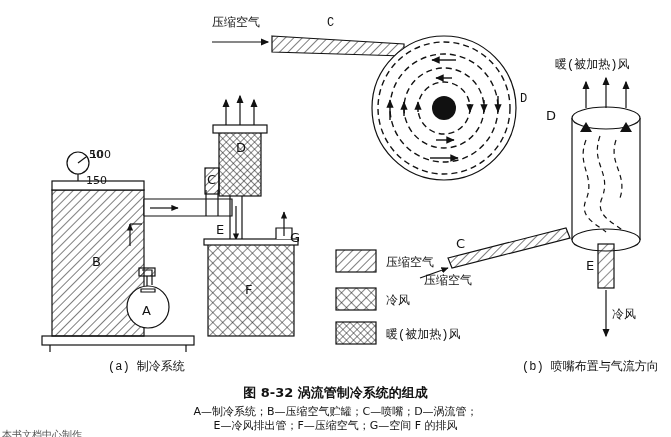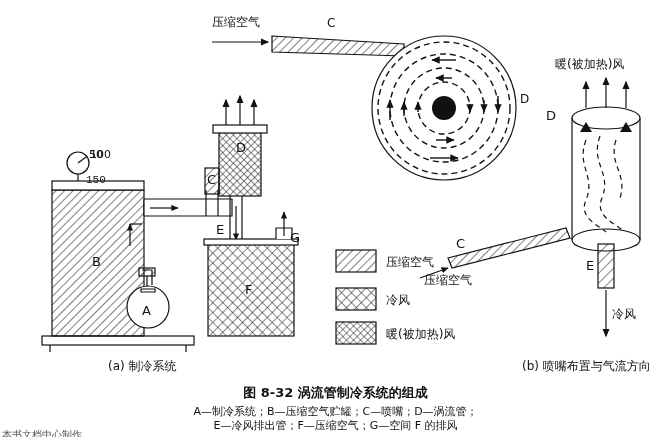--- a/index.html
+++ b/index.html
@@ -2,21 +2,21 @@
 <html><head>
 <meta charset="utf-8">
 <style>
   html,body{margin:0;padding:0;background:#fff;}
   body{width:671px;height:437px;position:relative;overflow:hidden;
        font-family:"DejaVu Sans","Liberation Sans",sans-serif;color:#111;}
   .fig{position:absolute;left:0;top:0;width:671px;height:437px;}
   .lbl{position:absolute;white-space:nowrap;}
   .t10{font-size:10px;}
   .t11{font-size:11px;}
-  .t12{font-size:12px;}
+  .t12{font-size:12px;font-family:Liberation Mono, monospace;}
   .t13{font-size:13px;}
   svg{display:block;}
   .cap{position:absolute;left:0;width:671px;text-align:center;}
 </style>
 </head>
 <body>
 
 <svg class="fig" viewBox="0 0 671 437">
   <defs>
     <pattern id="hatch" width="6" height="6" patternTransform="rotate(45)" patternUnits="userSpaceOnUse">
@@ -146,21 +146,21 @@
   <rect x="336" y="322" width="40" height="22" fill="url(#crossd)"></rect>
   </g>
 </svg>
 
 <div class="lbl t12" style="left:212px;top:14px;">压缩空气</div>
 <div class="lbl t12" style="left:327px;top:16px;">C</div>
 <div class="lbl t12" style="left:520px;top:92px;">D</div>
 
 <div class="lbl t11" style="left:46px;top:148px;margin-left:43px;">50</div>
 <div class="lbl t11" style="left:90px;top:148px;">100</div>
-<div class="lbl t11" style="left:86px;top:174px;font-family:Liberation Mono, monospace;">150</div>
+<div class="lbl t11" style="left:86px;top:174px;">150</div>
 
 <div class="lbl t13" style="left:142px;top:303px;">A</div>
 <div class="lbl t13" style="left:92px;top:254px;">B</div>
 <div class="lbl t13" style="left:207px;top:172px;">C</div>
 <div class="lbl t13" style="left:236px;top:140px;">D</div>
 <div class="lbl t13" style="left:216px;top:222px;">E</div>
 <div class="lbl t13" style="left:245px;top:282px;">F</div>
 <div class="lbl t13" style="left:290px;top:230px;">G</div>
 
 <div class="lbl t12" style="left:555px;top:56px;">暖(被加热)风</div>

